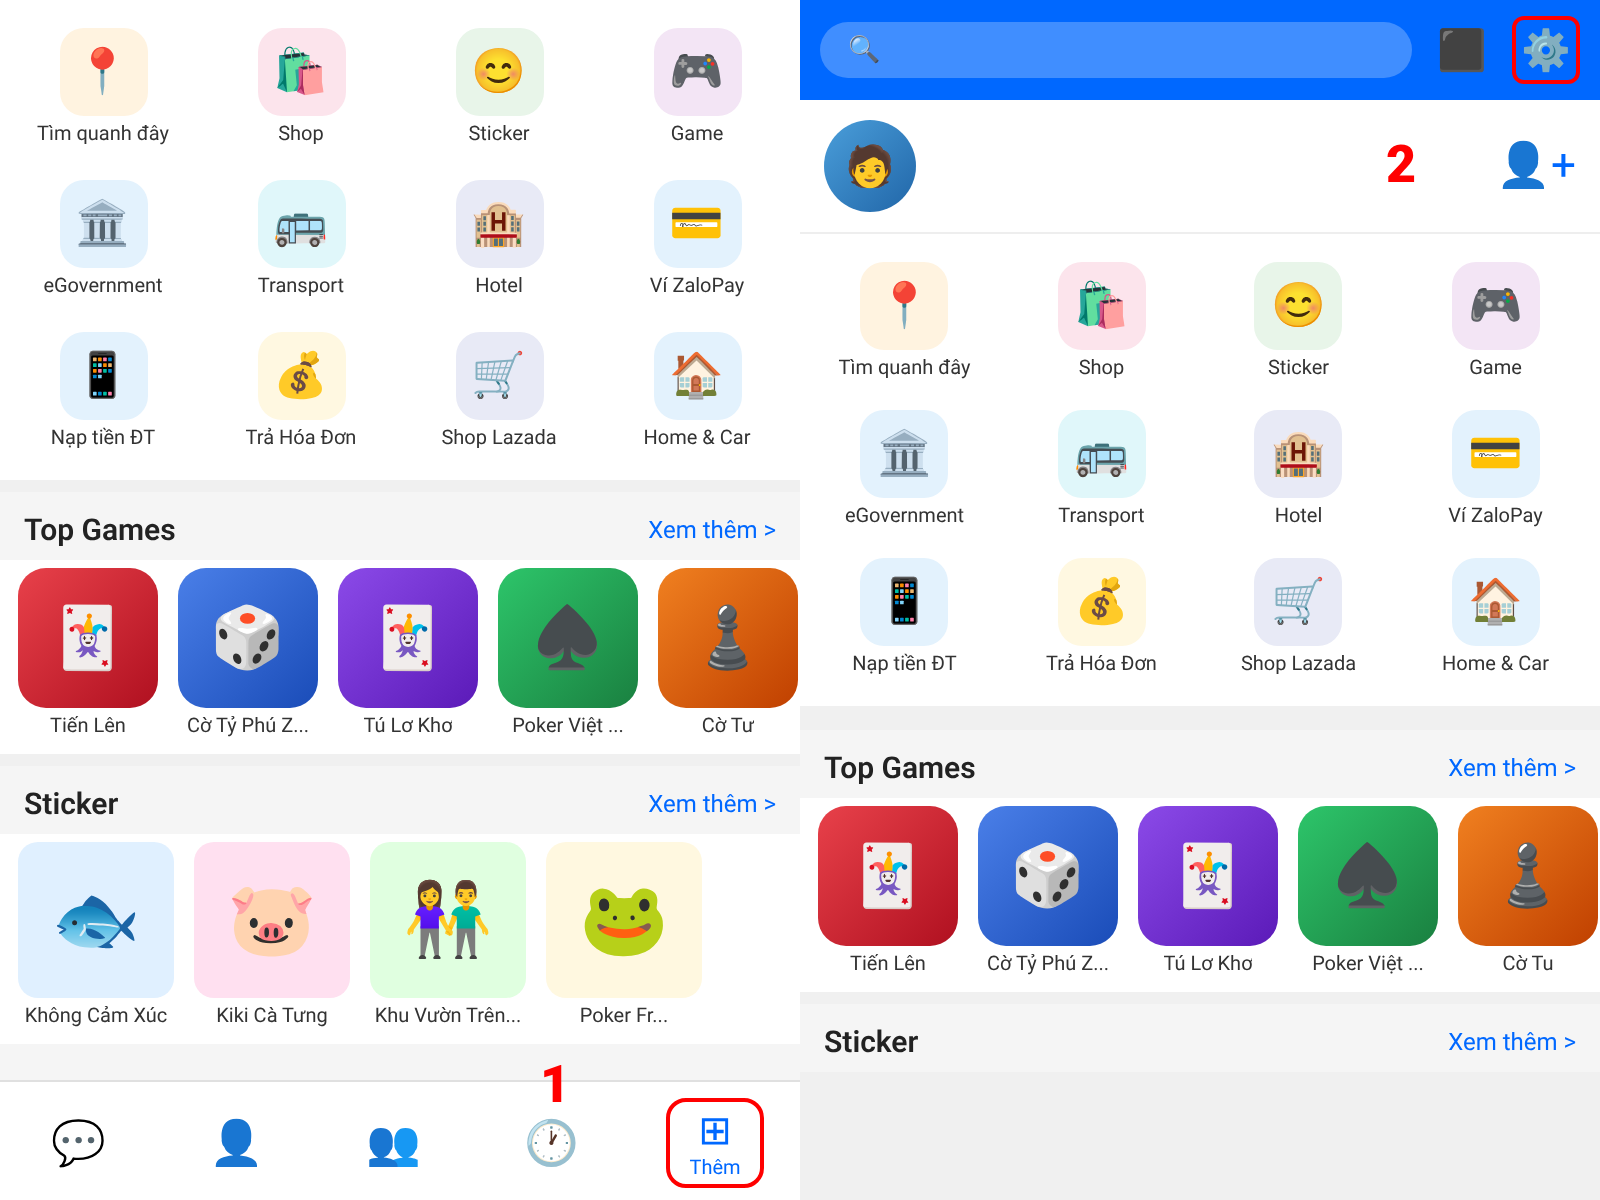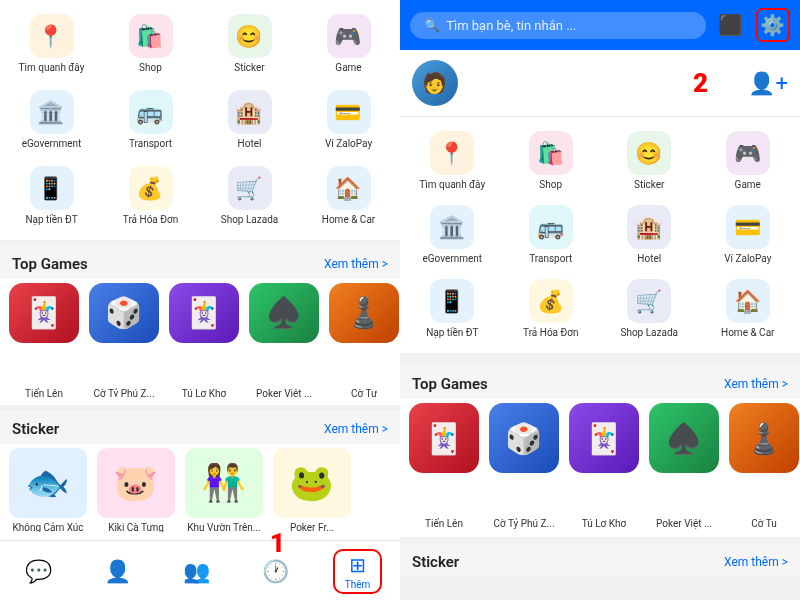--- a/index.html
+++ b/index.html
@@ -110,21 +110,20 @@
     }
 
     .game-label {
       font-size: 10px;
       color: #333;
       text-align: left;
       max-width: 72px;
       overflow: hidden;
       text-overflow: ellipsis;
       white-space: nowrap;
-      margin-top: 41px;
     }
 
     
     .sticker-row {
       display: flex;
       gap: 8px;
       padding: 4px 8px 8px;
       background: #fff;
       overflow: hidden;
     }
@@ -455,21 +454,20 @@
   </div>
 
   <div style="position:absolute;left:270px;top:528px;color:#f00;font-size:26px;font-weight:900;z-index:10;pointer-events:none;">1</div>
 </div>
 
 <div class="right-panel">
 
   <div class="search-bar">
     <div class="search-input-wrap">
       <span>🔍</span>
-      <span>Tìm bạn bè, tin nhắn ...</span>
     </div>
     <div class="search-icons">
       <div class="search-icon-btn" style="font-size:20px;">⬛</div>
       <div class="search-icon-btn highlighted" style="font-size:20px;">⚙️</div>
     </div>
   </div>
 
   <div class="profile-row">
     <div class="avatar">🧑</div>
     <div class="profile-info">

